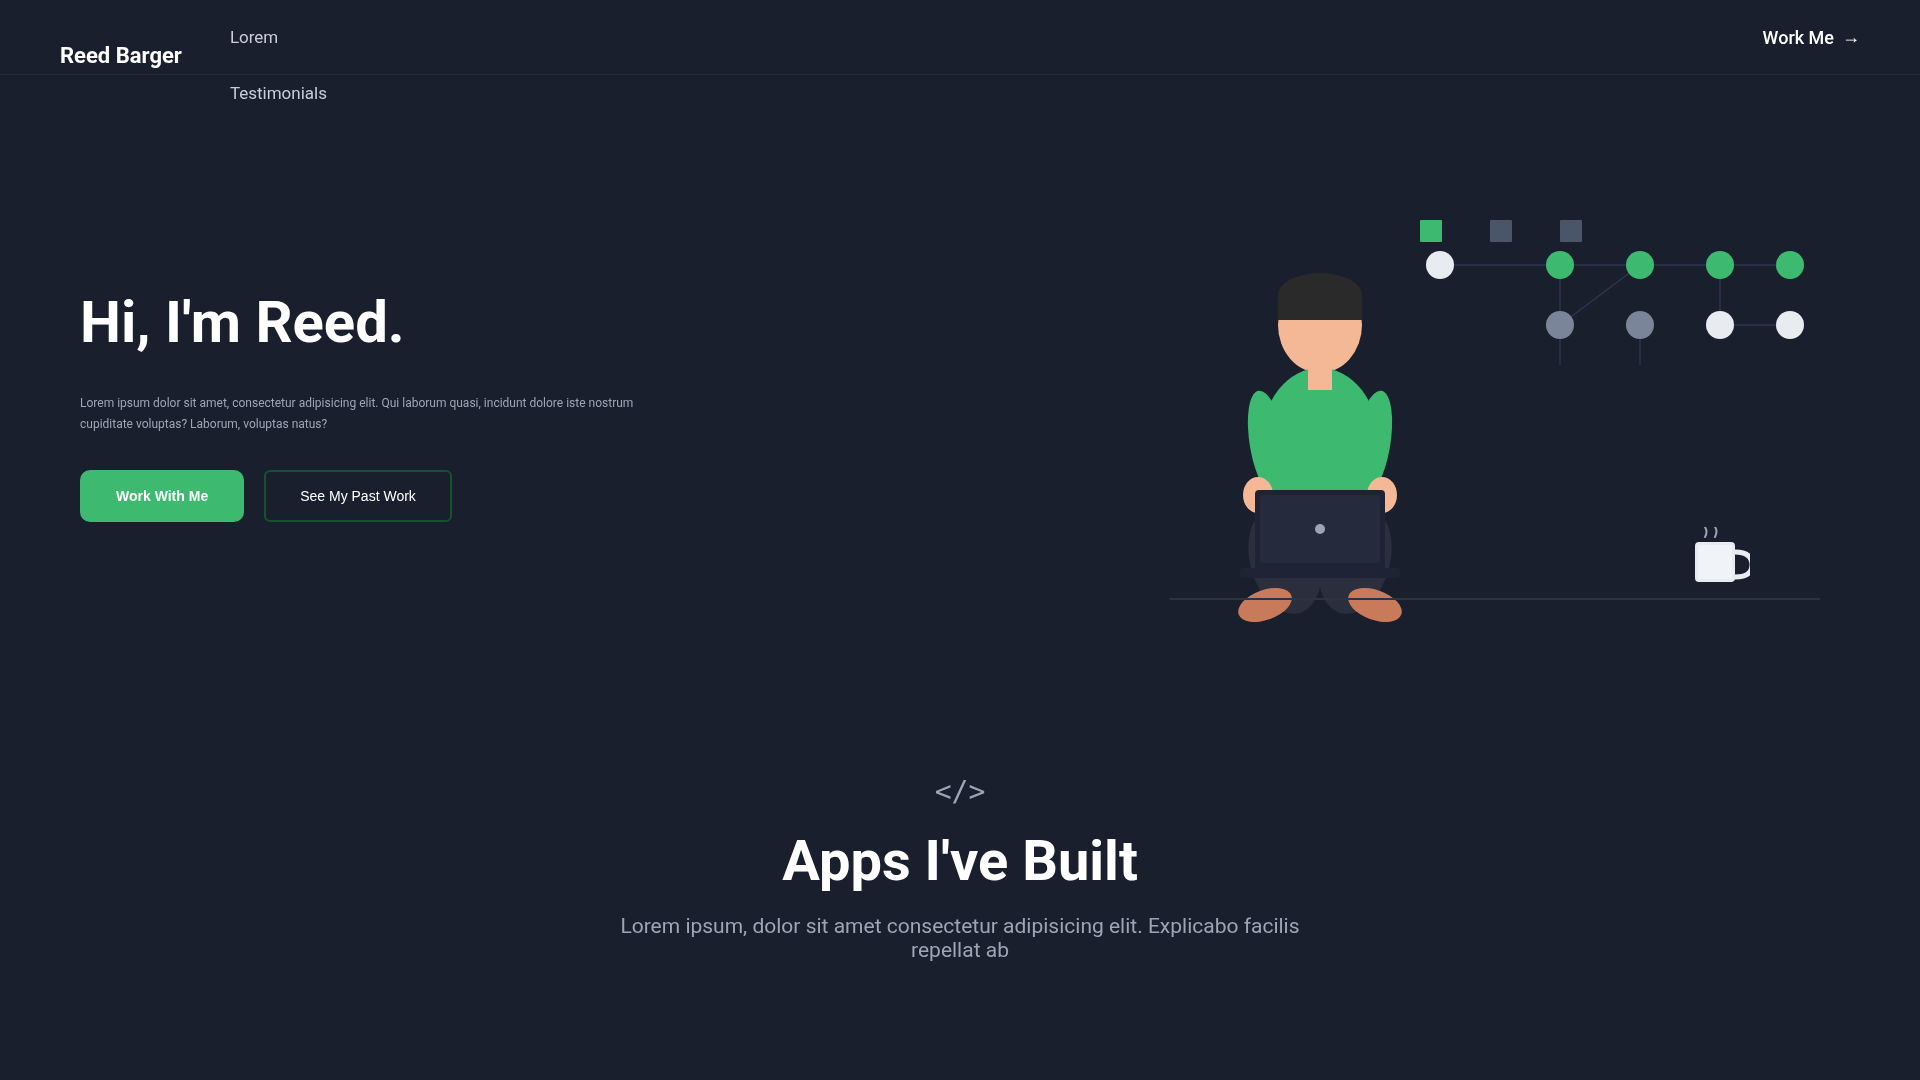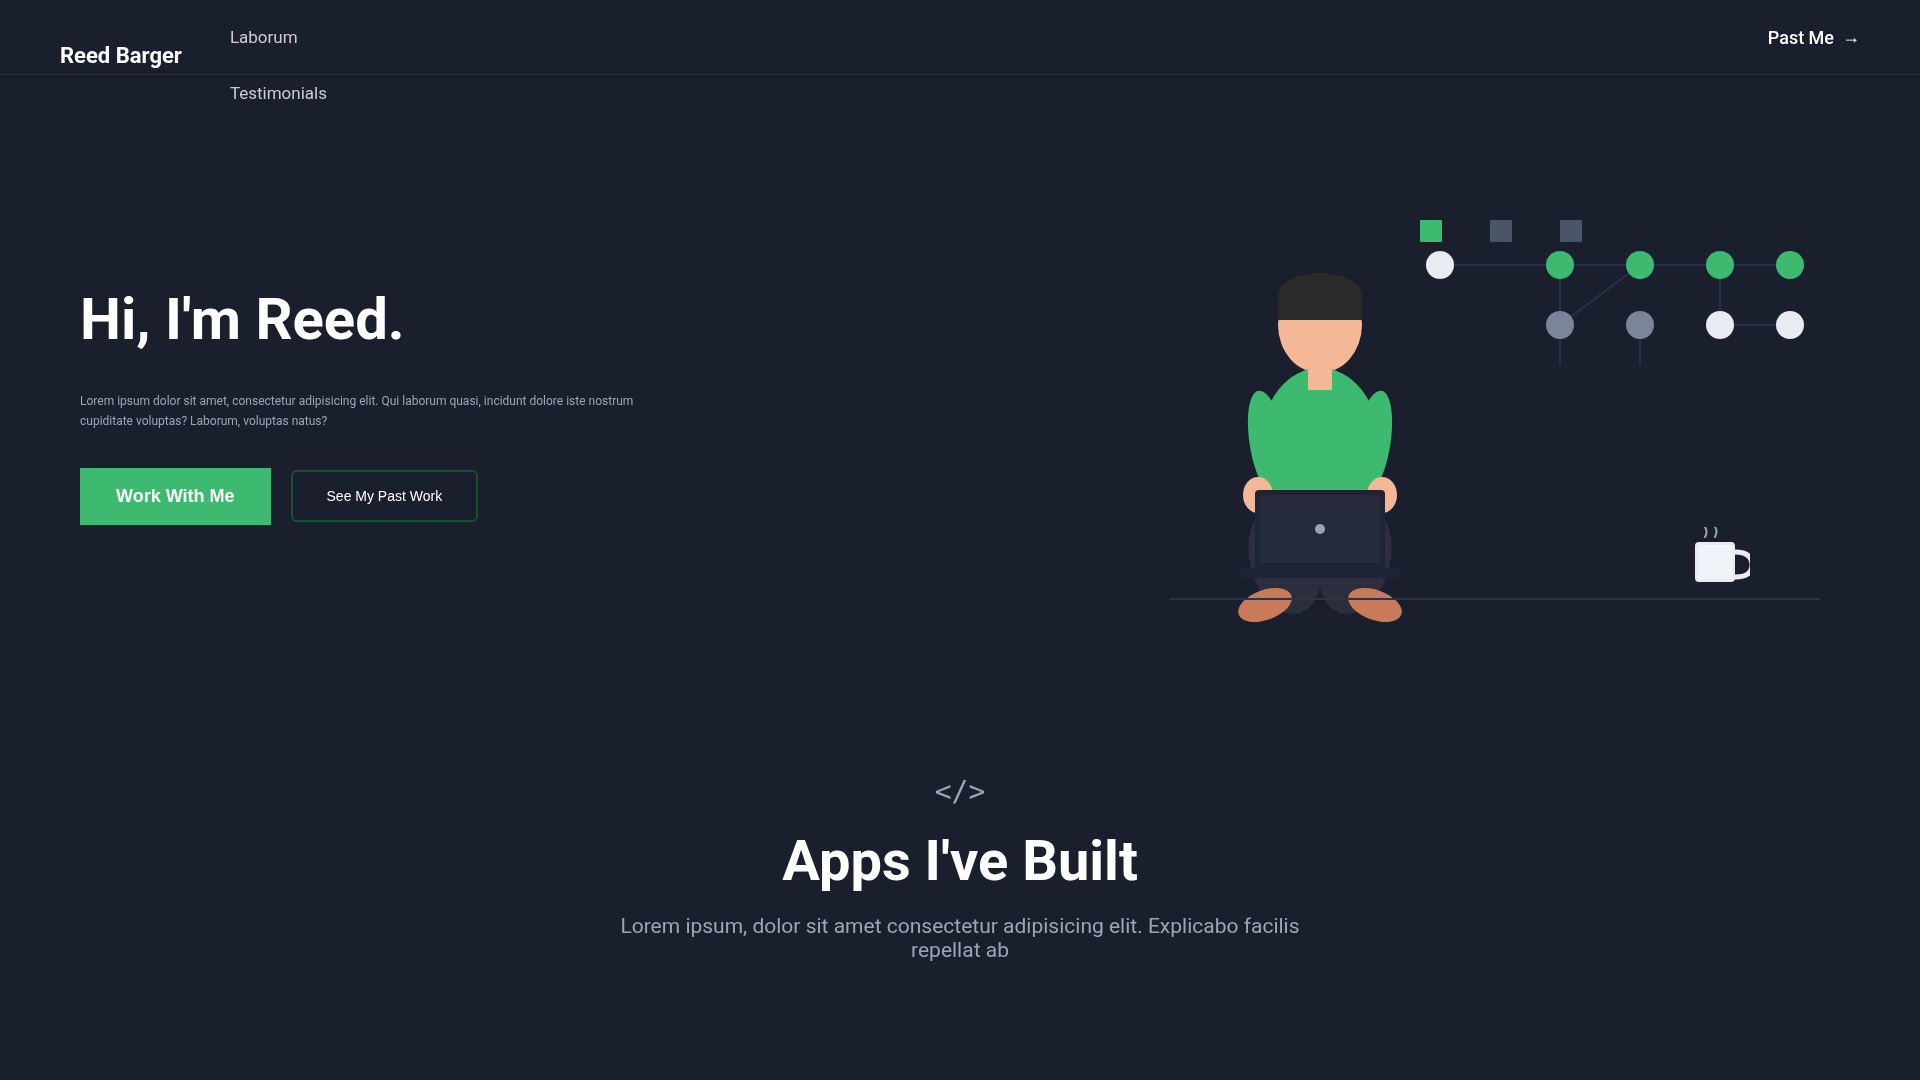--- a/index.html
+++ b/index.html
@@ -100,23 +100,23 @@
       display: flex;
       gap: 20px;
       align-items: center;
     }
 
     .btn-primary {
       background-color: #3dba6f;
       color: #ffffff;
       border: none;
       padding: 18px 36px;
-      font-size: 18px;
+      font-size: 14px;
       font-weight: 600;
-      border-radius: 0;
+      border-radius: 10px;
       cursor: pointer;
       white-space: nowrap;
     }
 
     .btn-secondary {
       background-color: transparent;
       color: #ffffff;
       border: 2px solid #14532d;
       padding: 16px 34px;
       font-size: 14px;
@@ -178,29 +178,29 @@
 <body>
 
 <nav>
   <div class="nav-left">
     <span class="nav-brand">Reed Barger</span>
     <ul class="nav-links">
       <li>
         <a href="#past-work">Past Work</a>
       </li>
       <li>
-        <a href="#skills">Laborum</a>
+        <a href="#skills">Lorem</a>
       </li>
       <li>
         <a href="#testimonials">Testimonials</a>
       </li>
     </ul>
   </div>
   <a class="hire-me-btn" href="#hire">
-    <span>Past Me</span>
+    <span>Work Me</span>
     <span>→</span>
   </a>
 </nav>
 
 <section class="hero">
   <div class="hero-content">
     <h1 class="hero-title">
       <span>Hi, I'm Reed.</span><br>
     </h1>
     <p class="hero-description">Lorem ipsum dolor sit amet, consectetur adipisicing elit. Qui laborum quasi, incidunt dolore iste nostrum cupiditate voluptas? Laborum, voluptas natus?</p>

